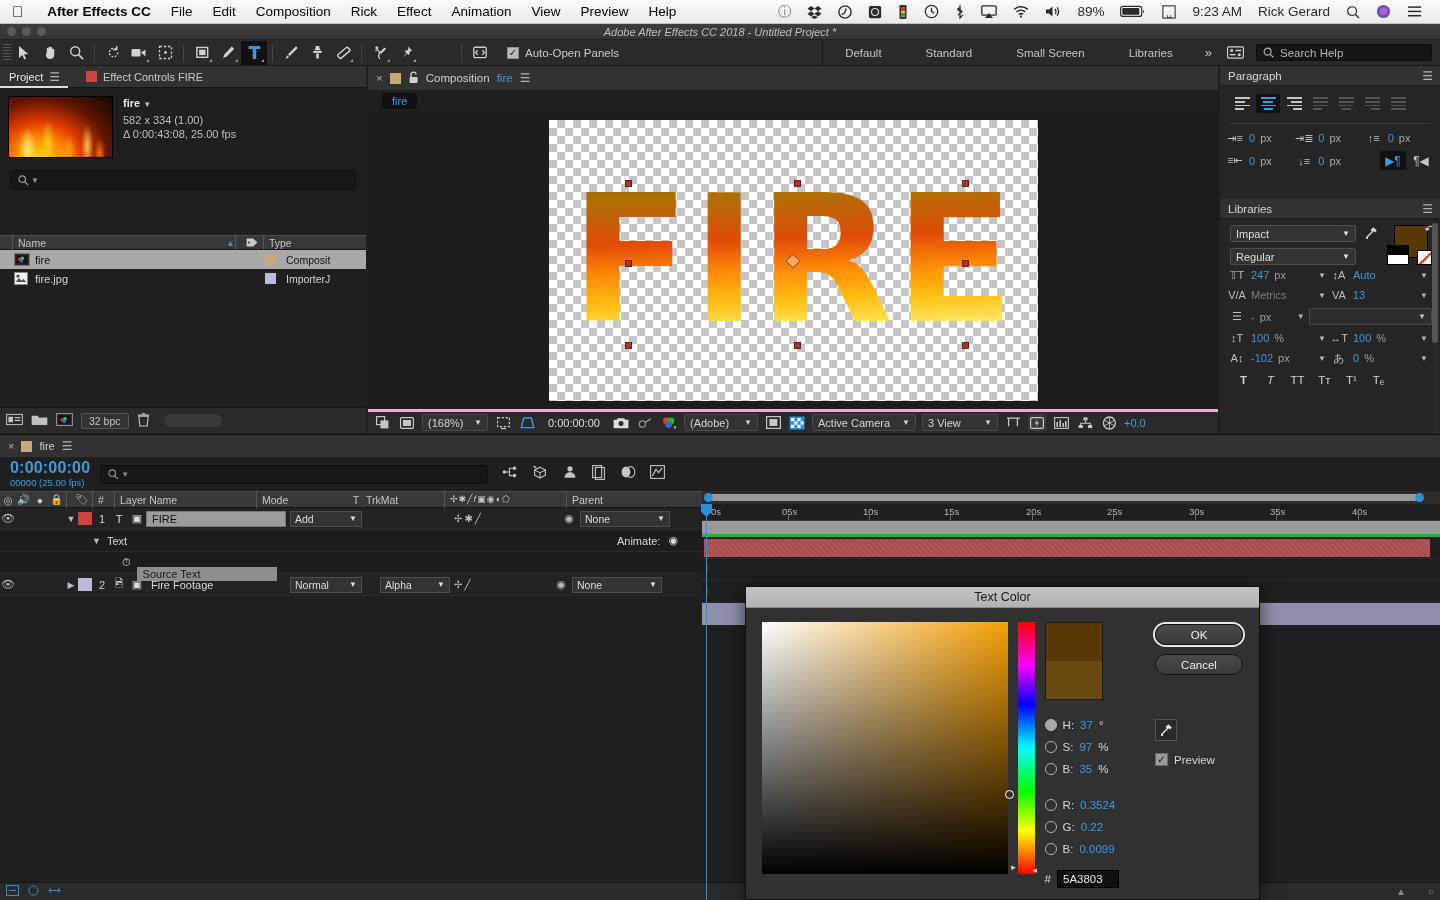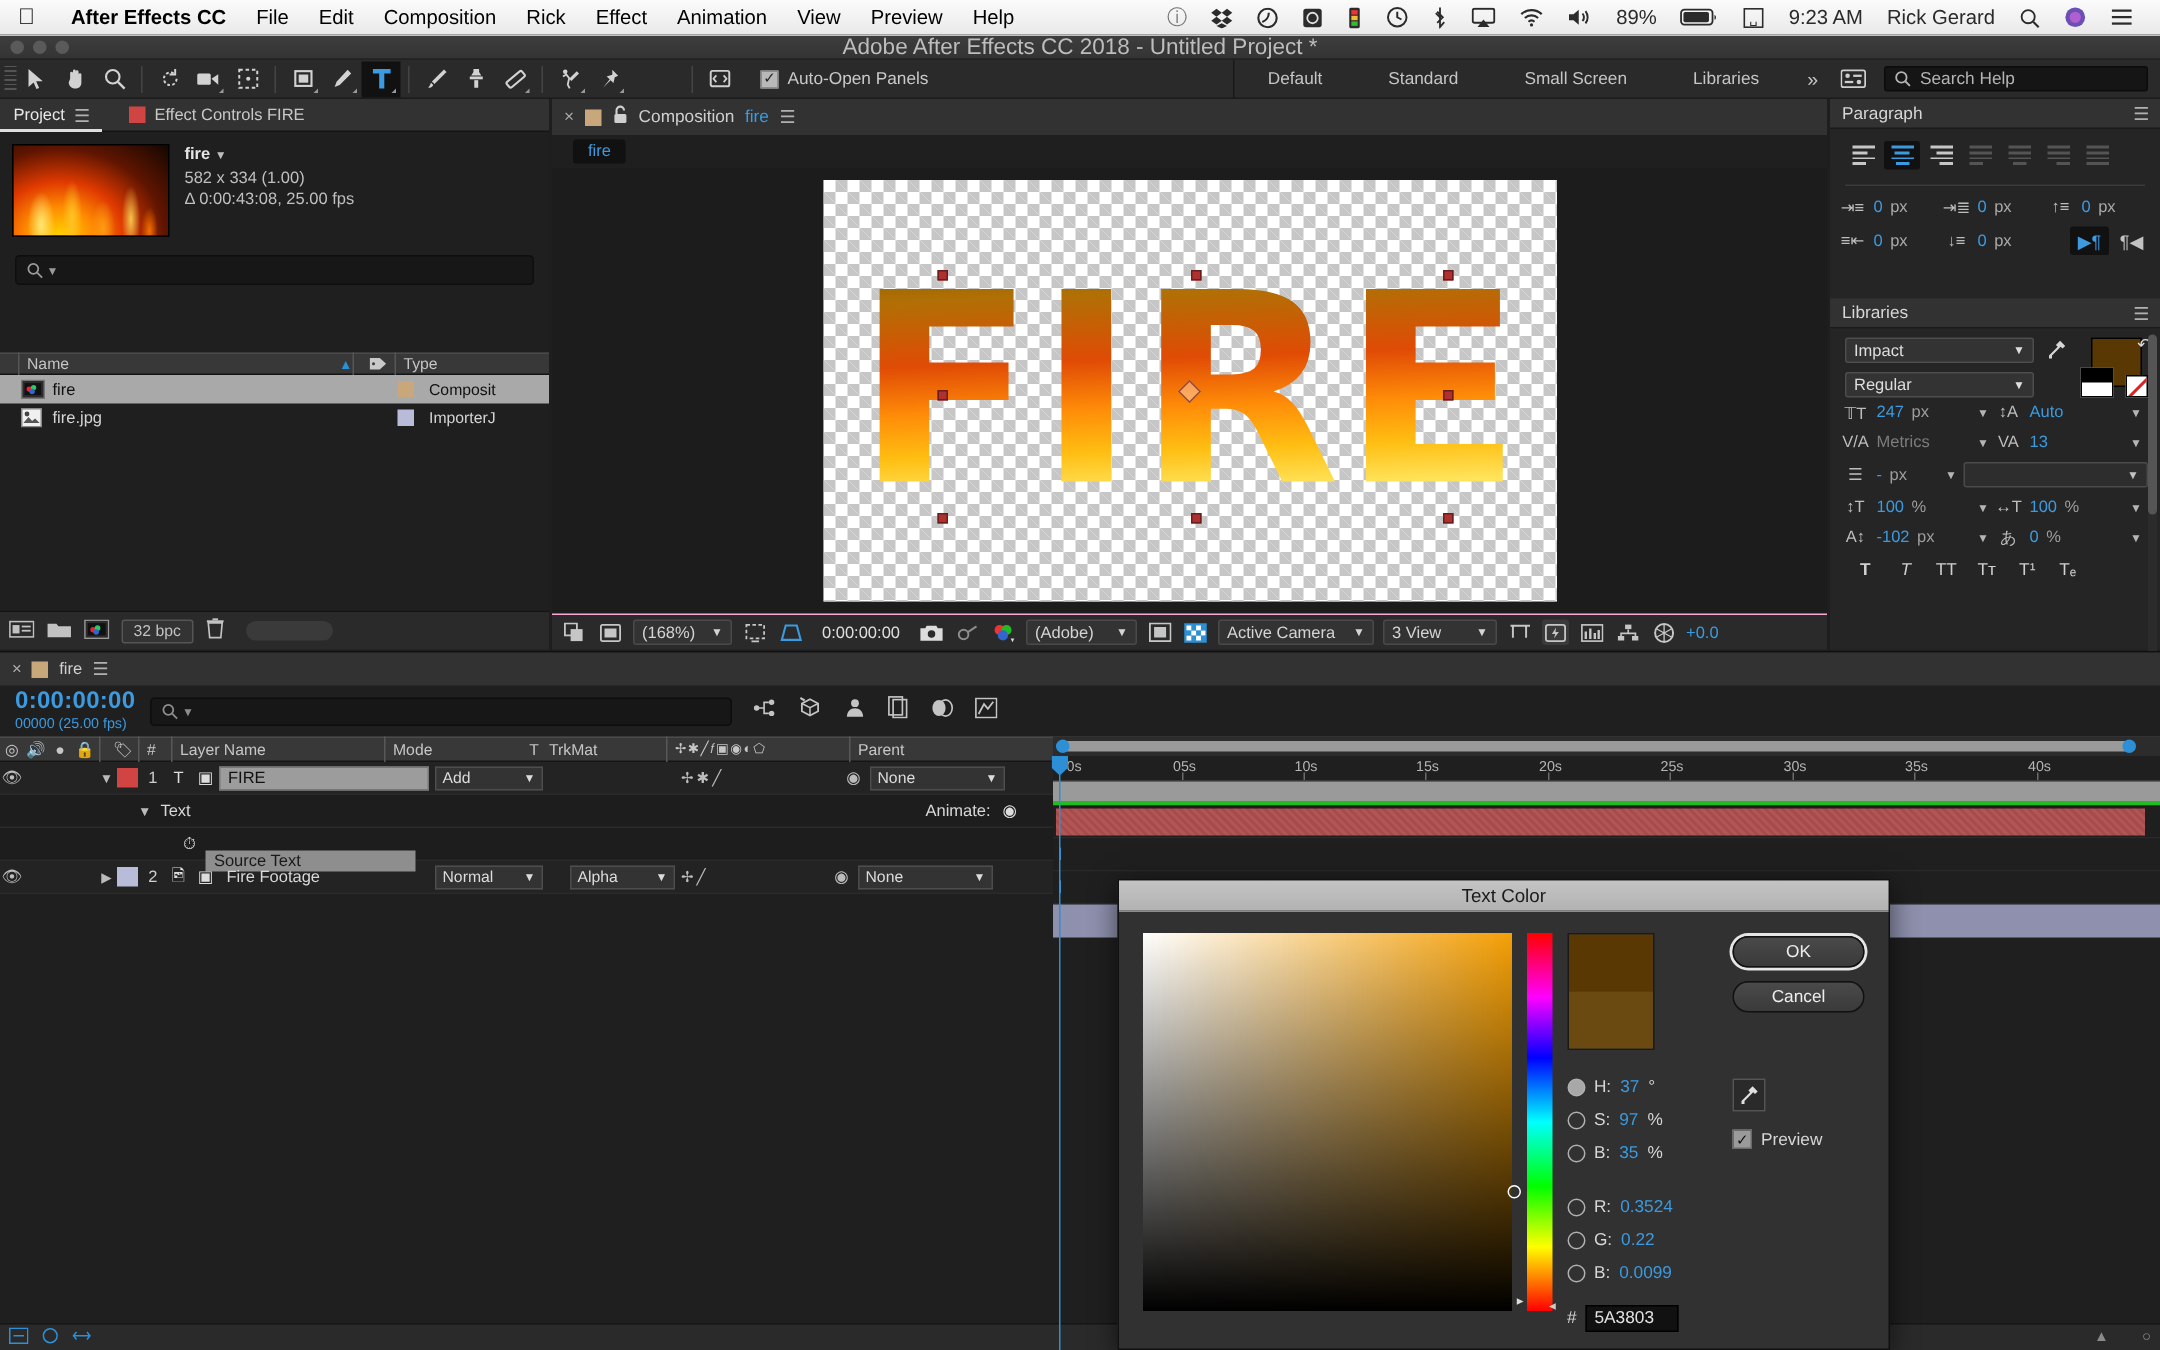--- a/index.html
+++ b/index.html
@@ -29,21 +29,21 @@
   .titlebar {
     position: absolute; top: 24px; left: 0; width: 1440px; height: 16px;
     background: linear-gradient(#3d3d3d, #343434);
     border-bottom: 1px solid #222;
     display: flex; align-items: center;
   }
   .tl { display: flex; gap: 6px; padding-left: 7px; }
   .tl i { width: 9px; height: 9px; border-radius: 50%; background: #5a5a5a; display: block; }
   .titlebar .tt {
     position: absolute; left: 0; right: 0; text-align: center;
-    font-size: 15px; color: #bdbdbd;
+    font-size: 11px; color: #bdbdbd; font-style: italic;
   }
 
   
   .toolbar {
     position: absolute; top: 40px; left: 0; width: 1440px; height: 26px;
     background: #2a2a2a; border-bottom: 1px solid #1a1a1a;
     display: flex; align-items: center; font-size: 11px; color: #c8c8c8;
   }
   .grip { width: 8px; height: 18px; margin-left: 3px;
     background: repeating-linear-gradient(#555 0 1px, transparent 1px 3px); }
@@ -126,21 +126,21 @@
     background-size: 16px 16px; background-position: 0 0, 8px 8px; }
   .fireword { position: absolute; left: 50%; top: 50%; transform: translate(-50%,-50%);
     font-family: "DejaVu Sans", sans-serif; font-weight: bold; font-size: 176px;
     letter-spacing: 1px; line-height: 1;
     background-image: linear-gradient(178deg, #8a5d05 0%, #b07005 15%, #e04b05 38%, #ff8c08 55%, #ffbe12 70%, #ffe45c 84%, #ffd02a 100%);
     -webkit-background-clip: text; background-clip: text; color: transparent; }
   .handle { position: absolute; width: 7px; height: 7px; background: #b03030; border: 1px solid #6d1c1c; }
   .anchor { position: absolute; width: 11px; height: 11px; left: 50%; top: 50%;
     transform: translate(-50%,-50%) rotate(45deg); border: 1.5px solid #9a4a3a; background: rgba(255,255,255,.35); }
   .compfoot { position: absolute; left: 0; right: 0; bottom: 0; height: 24px;
-    background: #2a2a2a; border-top: 1px solid #f9a8d4; display: flex; align-items: center;
+    background: #2a2a2a; border-top: 3px solid #f9a8d4; display: flex; align-items: center;
     gap: 6px; padding: 0 6px; font-size: 11px; color: #c8c8c8; }
   .sel2 { display: flex; align-items: center; gap: 4px; background: #333; border: 1px solid #4a4a4a;
     border-radius: 2px; height: 17px; padding: 0 5px; font-size: 11px; color: #d4d4d4; }
   .mini { width: 18px; height: 17px; display: flex; align-items: center; justify-content: center; color: #c6c6c6; }
 
   
   #rightPanel { left: 1220px; top: 66px; width: 220px; height: 367px; background: #252525; }
   .rhdr { height: 20px; display: flex; align-items: center; justify-content: space-between;
     padding: 0 8px; font-size: 11.5px; color: #d6d6d6; background: #323232; border-bottom: 1px solid #1b1b1b; }
   .alignrow { display: flex; gap: 2px; padding: 8px 8px 6px 10px; }

